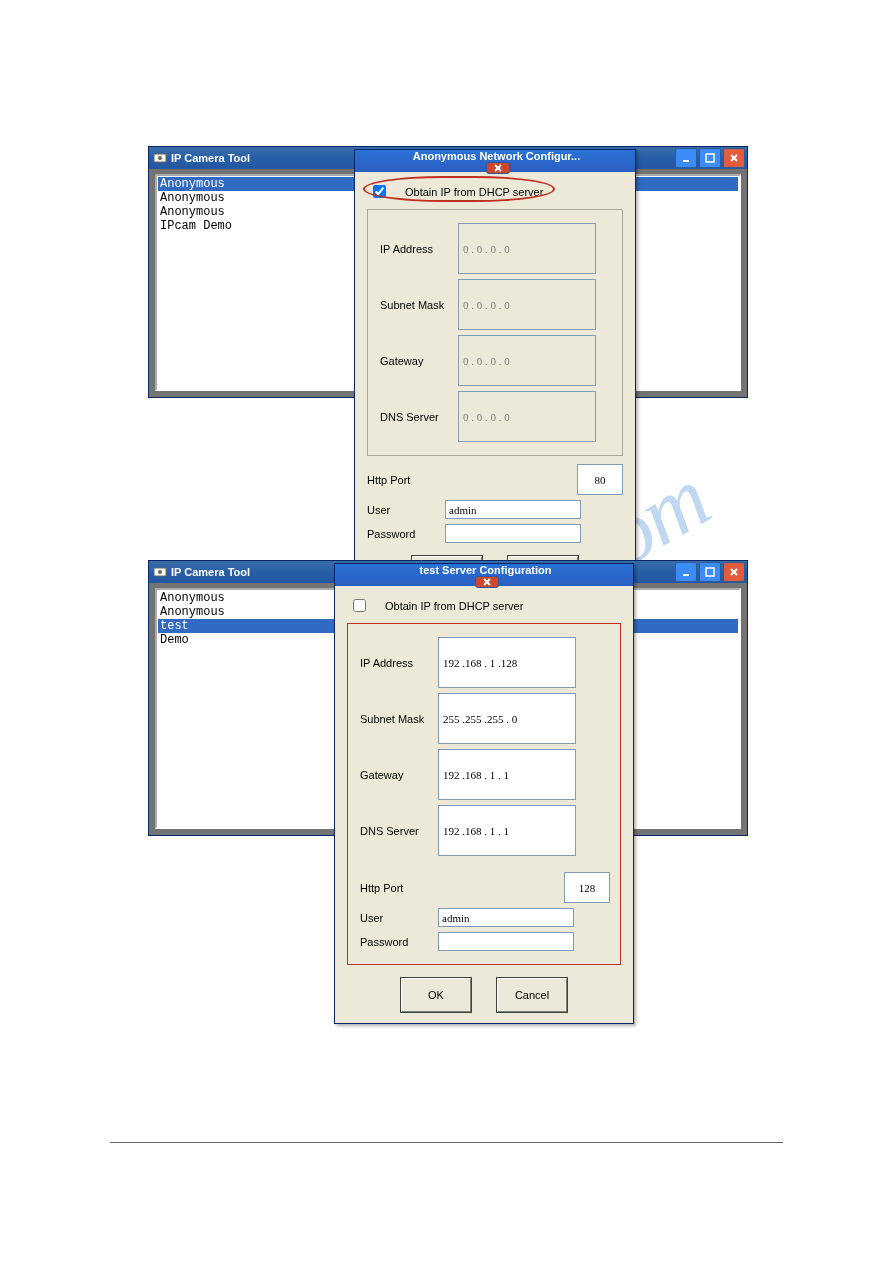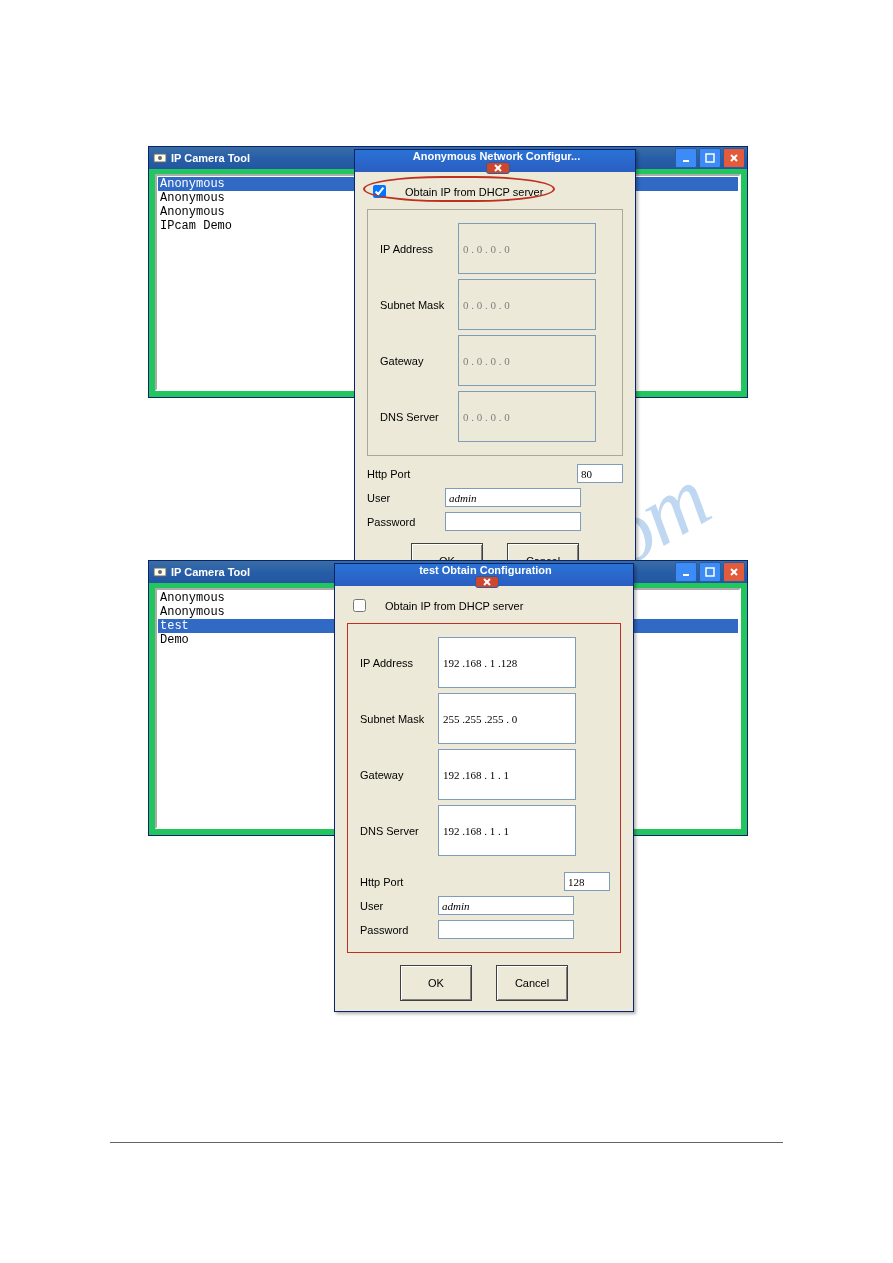--- a/index.html
+++ b/index.html
@@ -5,21 +5,21 @@
   body {
     margin: 0;
     padding: 0;
     background: #fff;
     width: 893px;
     height: 1263px;
     font-family: "Tahoma", sans-serif;
     font-size: 11px;
     position: relative;
   }
-  .screenshot-block { position: absolute; border: 1px solid #0a246a; background:#22c55e; }
+  .screenshot-block { position: absolute; border: 1px solid #0a246a; background:#737373; }
   .titlebar {
     height: 22px;
     background: linear-gradient(to bottom, #3a6ea5 0%, #275ea8 50%, #2456a0 100%);
     display: flex; align-items: center; padding: 0 2px 0 4px;
     color: #fff; font-weight: bold; position: relative;
   }
   .titlebar .icon-app { width:14px; height:14px; margin-right:4px; display:inline-block;}
   .titlebar .spacer { flex:1; }
   .win-btn {
     width: 20px; height: 18px; margin-left:2px;
@@ -57,22 +57,22 @@
   .groupbox.red { border:1px solid #c03020; }
   .check-row { display:flex; align-items:center; gap:16px; margin:2px 0 4px 2px;}
   input[type="checkbox"]{ width:13px; height:13px; }
   .form-row { display:flex; align-items:center; margin:5px 0; }
   .form-label { width:78px; }
   .ip-input, .txt-input, .port-input {
     border:1px solid #7f9db9; background:#fff; height:17px; font-family:"Tahoma"; font-size:11px;
   }
   .ip-input { width:128px; padding:16px 4px; text-align:left; }
   .ip-input.disabled { background:#ece9d8; color:#808080;}
-  .txt-input { width:128px; padding:0 3px;font-style:italic;}
-  .port-input { width:38px; text-align:left; padding:0 3px;}
+  .txt-input { width:128px; padding:0 3px;}
+  .port-input { width:38px; text-align:center; padding:6px 3px;}
   .btn-row { display:flex; justify-content:center; gap:24px; margin-top:12px;}
   .btn95 {
     min-width:72px; height:36px;
     background:#ece9d8; border:1px solid #404040;
     box-shadow: inset 1px 1px 0 #fff, inset -1px -1px 0 #808080;
     font-family:Liberation Sans, sans-serif; font-size:11px; cursor:pointer;
   }
   .red-oval {
     position:absolute; border:2px solid #c03020; border-radius:50% / 60%;
     pointer-events:none;
@@ -214,21 +214,21 @@
     <div class="listbox">
       <div class="list-item">Anonymous</div>
       <div class="list-item">Anonymous</div>
       <div class="list-item selected">test</div>
       <div class="list-item">Demo</div>
     </div>
   </div>
 
   <div class="dialog" style="left:185px; top:2px; width:298px;">
     <div class="dialog-title">
-      <span>test Obtain Configuration</span>
+      <span>test Server Configuration</span>
       <span class="spacer"></span>
       <div class="win-btn close2">
           <svg viewBox="0 0 10 10">
             <line x1="2" y1="2" x2="8" y2="8" stroke="#fff" stroke-width="2"></line>
             <line x1="8" y1="2" x2="2" y2="8" stroke="#fff" stroke-width="2"></line>
           </svg>
         </div>
     </div>
     <div class="dlg-body">
       <div class="check-row">

